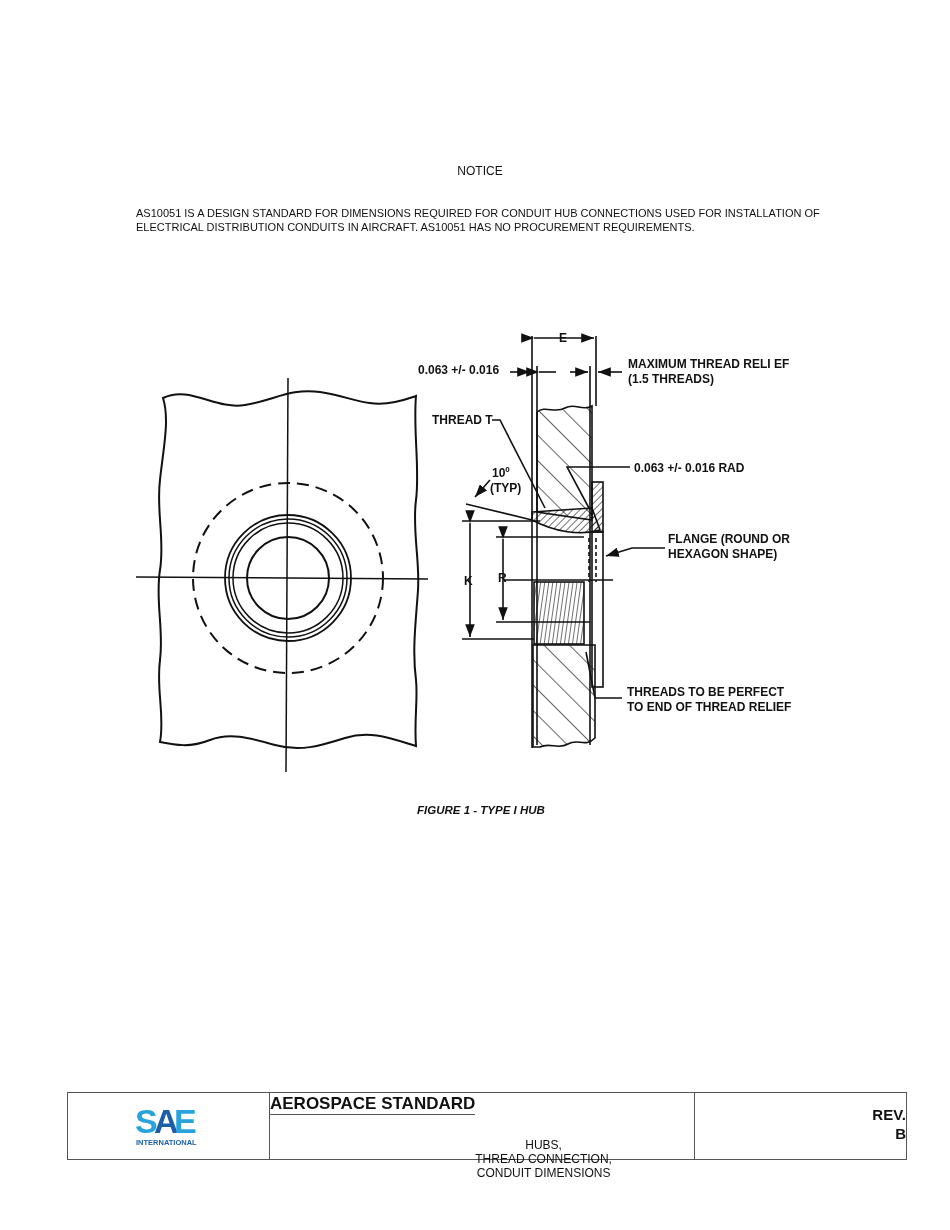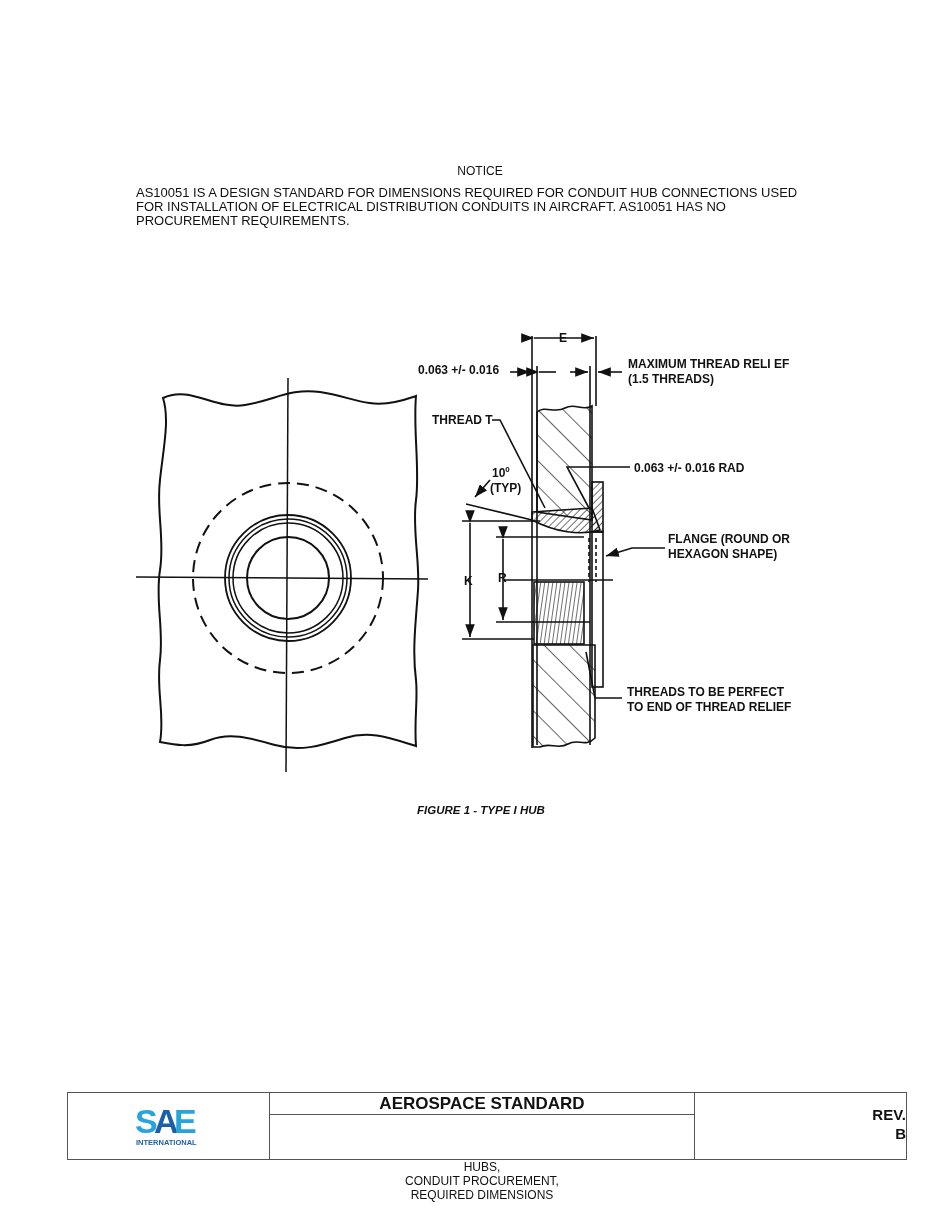--- a/index.html
+++ b/index.html
@@ -1,24 +1,24 @@
 <!DOCTYPE html>
 <html><head>
 <meta charset="utf-8">
 <style>
   html, body { margin: 0; padding: 0; background: #ffffff; }
   body { width: 950px; height: 1230px; position: relative; font-family: "Liberation Sans", sans-serif; color: #111; overflow: hidden; }
   .notice-title { position: absolute; top: 164px; left: 0; width: 960px; text-align: center; font-size: 12px; }
-  .notice-body { position: absolute; top: 186px; left: 136px; width: 690px; font-size: 13px; line-height: 14px; }
+  .notice-body { position: absolute; top: 206px; left: 136px; width: 690px; font-size: 11px; line-height: 14px; }
   .figure { position: absolute; left: 0; top: 0; width: 950px; height: 1230px; }
   .figure text { font-family: "Liberation Sans", sans-serif; font-weight: bold; font-size: 12px; fill: #111; }
   .caption { position: absolute; top: 804px; left: 0; width: 962px; text-align: center; font-size: 11.5px; font-weight: bold; font-style: italic; }
   .title-block { position: absolute; top: 1092px; left: 67px; width: 838px; height: 66px; border: 1px solid #555; display: flex; }
   .tb-logo { width: 201px; border-right: 1px solid #555; display: flex; align-items: center; justify-content: center; }
-  .tb-center { width: 424px; border-right: 1px solid #555; display: flex; flex-direction: column; }
+  .tb-center { width: 424px; border-right: 1px solid #555; display: flex; }
   .tb-heading { height: 21px; border-bottom: 1px solid #555; text-align: center; font-weight: bold; font-size: 17px; line-height: 22px; }
   .tb-sub { text-align: center; font-size: 12px; line-height: 14px; padding-top: 1px; margin-top: 44px; }
   .tb-doc { width: 140px; border-right: 1px solid #555; padding: 15px 0 0 9px; box-sizing: border-box; }
   .tb-docnum { font-weight: bold; font-size: 15px; line-height: 17px; }
   .tb-sheet { font-size: 13px; line-height: 16px; }
   .tb-rev { flex: 1; text-align: right; font-weight: bold; font-size: 15px; line-height: 19px; padding-top: 12px; }
 </style>
 </head>
 <body>
 
@@ -122,21 +122,21 @@
       <text x="1" y="29" font-family="Liberation Sans, sans-serif" font-weight="bold" font-size="34" fill="#29a3dc" letter-spacing="-4">S</text>
       <text x="20" y="29" font-family="Liberation Sans, sans-serif" font-weight="bold" font-size="34" fill="#1b5fa8" letter-spacing="-4">A</text>
       <text x="40" y="29" font-family="Liberation Sans, sans-serif" font-weight="bold" font-size="34" fill="#29a3dc">E</text>
       <text x="2" y="41" font-family="Liberation Sans, sans-serif" font-weight="bold" font-size="7.5" fill="#1b5fa8">INTERNATIONAL</text>
     </svg>
   </div>
   <div class="tb-center">
     <div class="tb-heading">AEROSPACE STANDARD</div>
     <div class="tb-sub">
       <div>HUBS,</div>
-      <div>CONDUIT PROCUREMENT,</div>
-      <div>REQUIRED DIMENSIONS</div>
+      <div>THREAD CONNECTION,</div>
+      <div>CONDUIT DIMENSIONS</div>
     </div>
   </div>
   <div class="tb-rev">
     <div>REV.</div>
     <div>B</div>
   </div>
 </div>
 
 </body></html>

